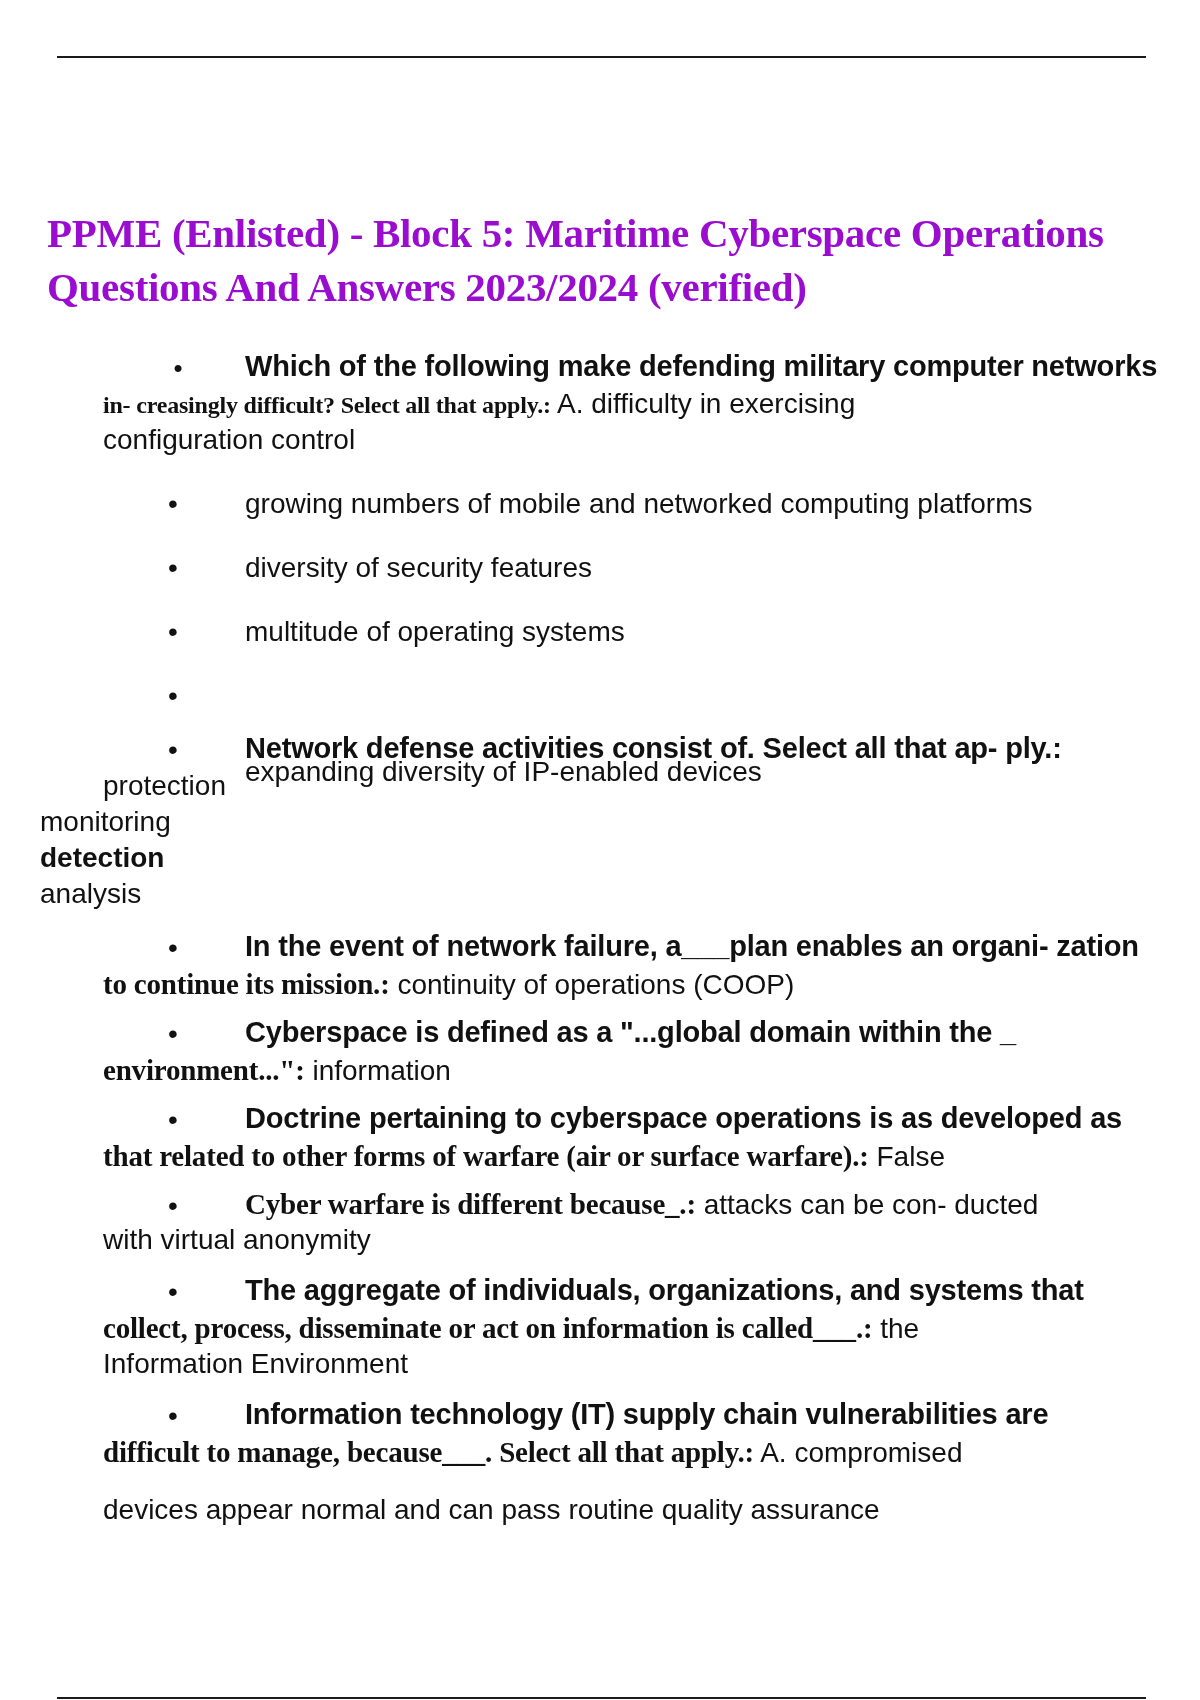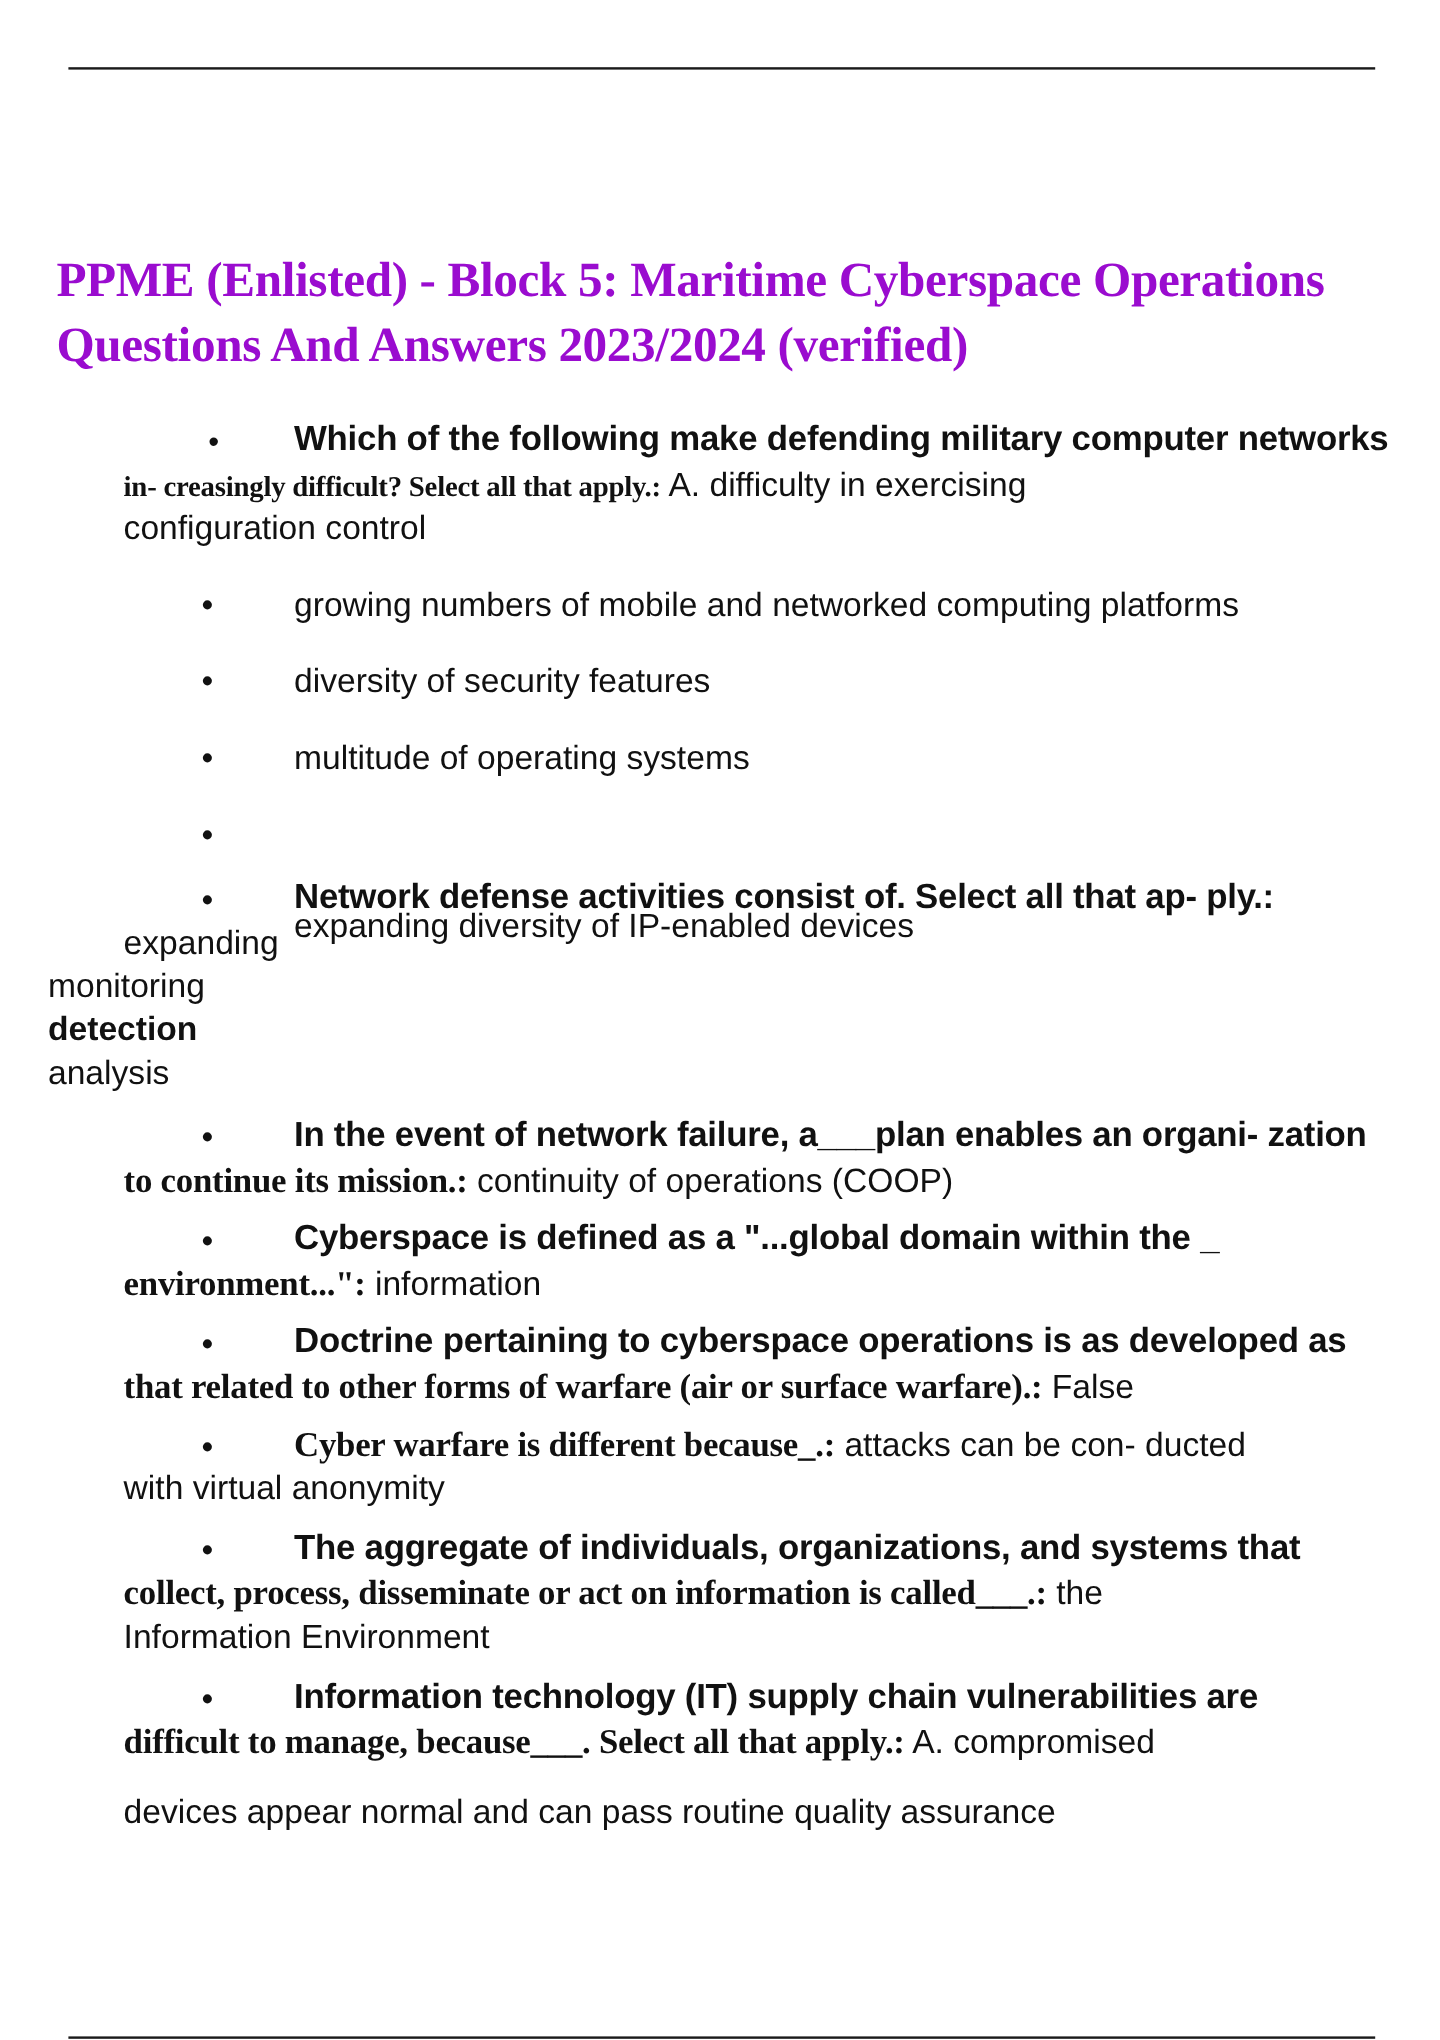--- a/index.html
+++ b/index.html
@@ -100,21 +100,21 @@
 
   <div class="plain" style="left:168px; top:678px;">
     <span>•</span>
   </div>
   <span class="plain atext" style="left:245px; top:706px;margin-top:48px;">expanding diversity of IP-enabled devices</span>
 </div>
 
 <div>
   <span class="plain" style="left:168px; top:732px;">•</span>
   <span class="plain qtext" style="left:245px; top:730px; font-size:29px;">Network defense activities consist of. Select all that ap- ply.:</span>
-  <span class="plain atext" style="left:103px; top:768px;">expanding</span>
+  <span class="plain atext" style="left:103px; top:768px;">protection</span>
   <span class="plain atext" style="left:40px; top:804px;">monitoring</span>
   <span class="plain atext" style="left:40px; top:840px;font-weight:bold;">detection</span>
   <span class="plain atext" style="left:40px; top:876px;">analysis</span>
 </div>
 
 <div>
   <span class="plain" style="left:168px; top:930px;">•</span>
   <span class="plain qtext" style="left:245px; top:928px; font-size:29px;">In the event of network failure, a___plan enables an organi- zation</span>
   <div class="plain" style="left:103px; top:966px;">
     <span class="qtext" style="font-size:29px;">to continue its mission.:</span><span class="atext"> continuity of operations (COOP)</span>

